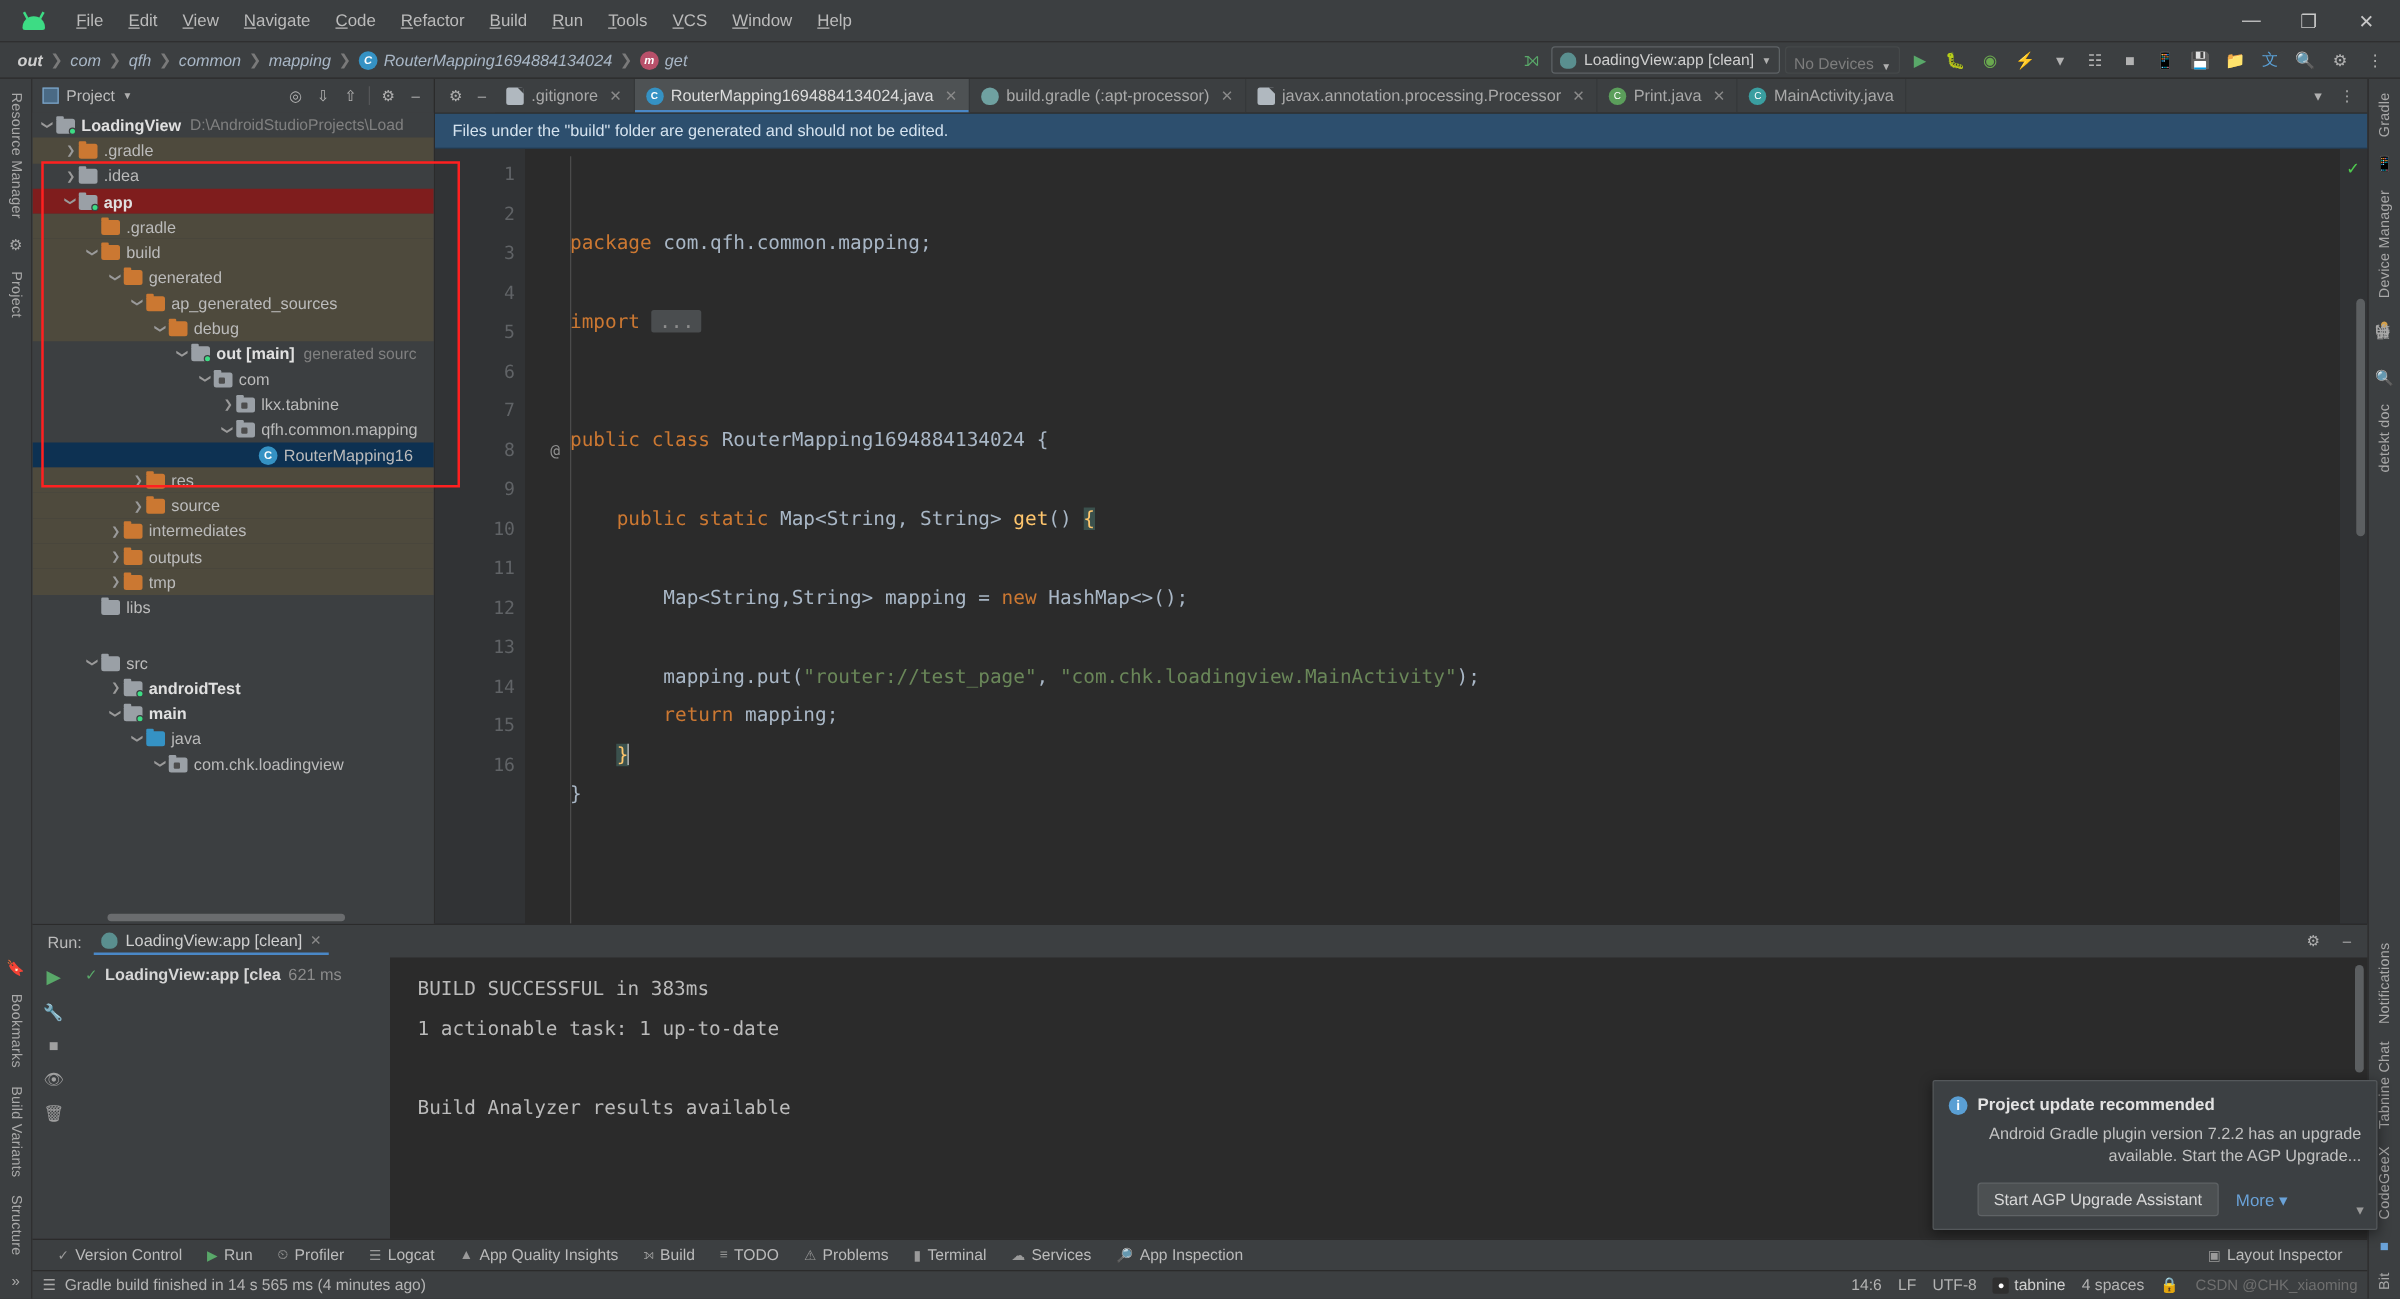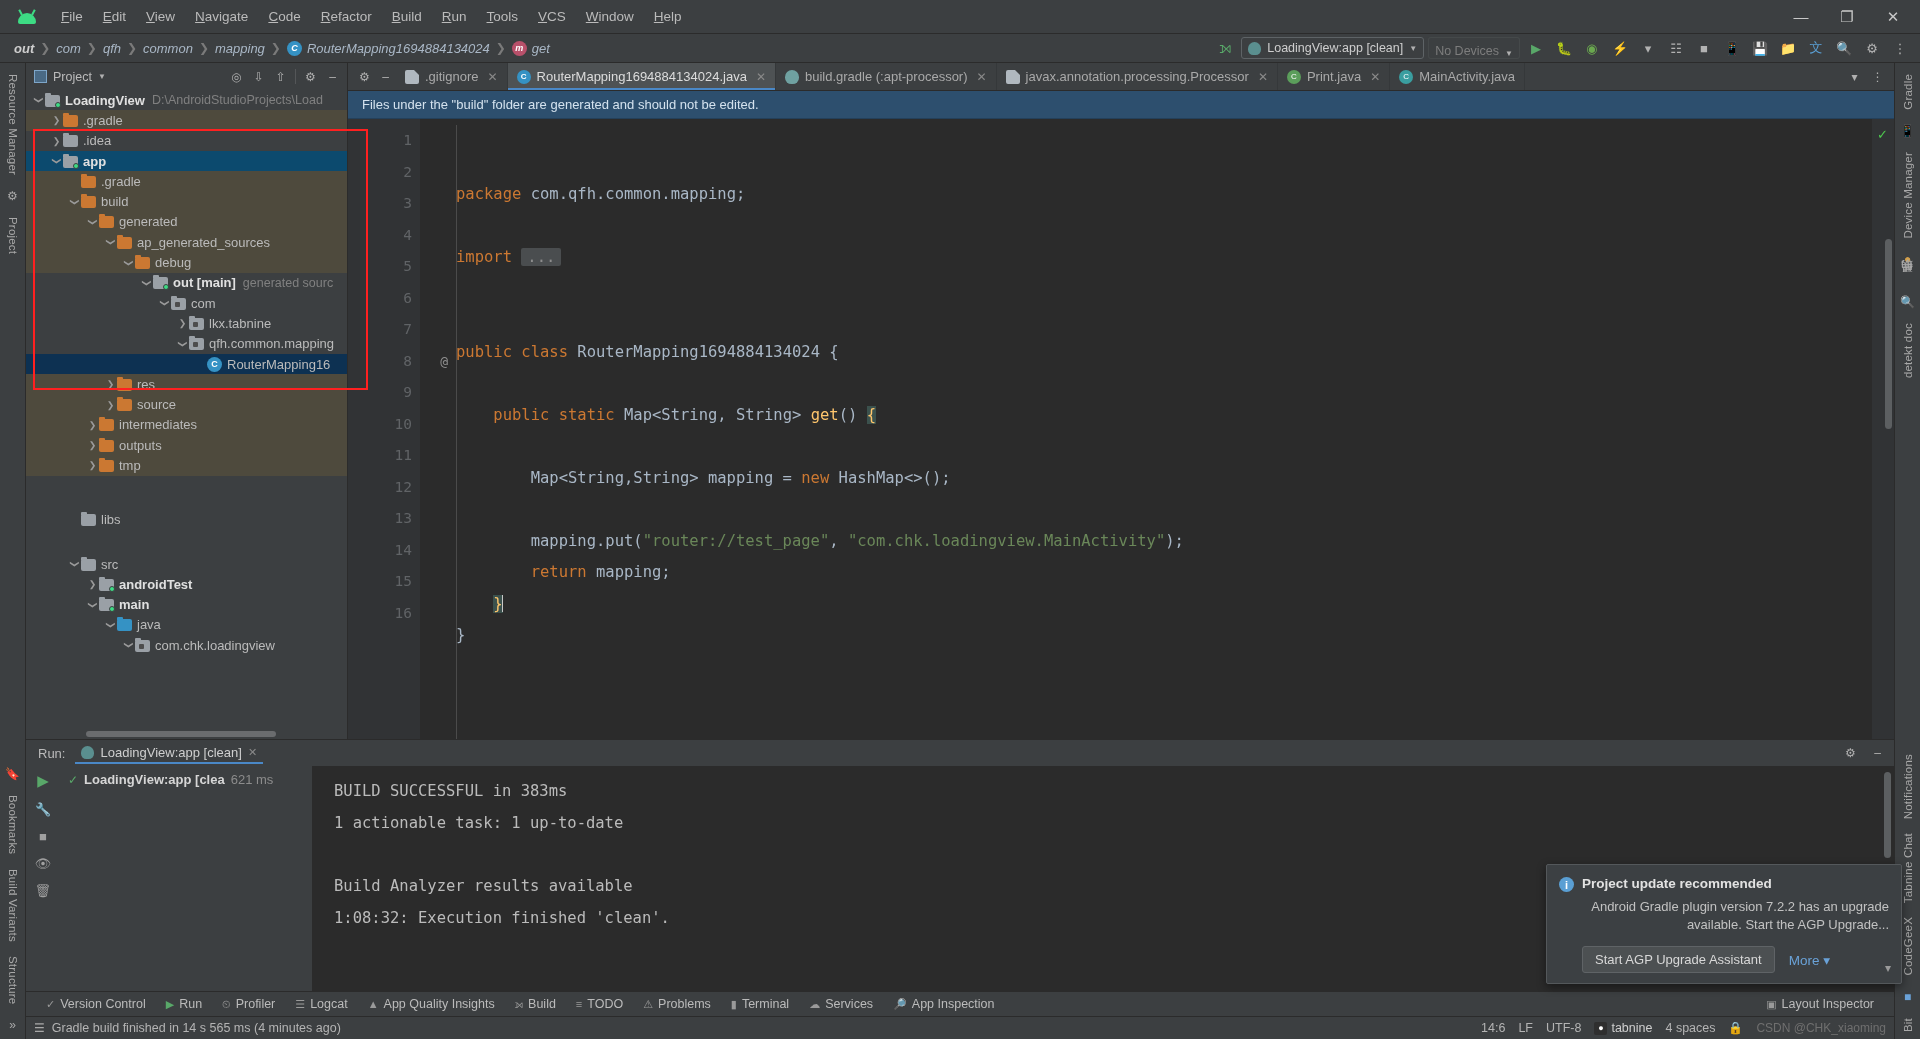--- a/index.html
+++ b/index.html
@@ -106,21 +106,21 @@
     color:#b0b0b0; font-size:12px; border-radius:3px;}
   .pp-sep { width:1px; height:15px; background:#545658; margin:0 3px; }
 
   .tree { flex:1; overflow:hidden; background:#3c3f41; position:relative; font-size:13px; }
   .row {
     display:flex; align-items:center; height:20.3px; padding-right:4px; white-space:nowrap;
     color:#bbbbbb; cursor:default;
   }
   .row.hl-tan { background:#4e4a3d; }
   .row.hl-sel { background:#0d3152; }
-  .row.hl-grey { background:#0c4a6e; }
+  .row.hl-grey { background:#7f1d1d; }
   .arrow { width:13px; text-align:center; font-size:9px; color:#9a9a9a; flex:none; }
   .arrow.empty { visibility:hidden; }
   .fi { width:15px; height:13px; flex:none; margin-right:5px; position:relative; }
   .folder { background:#cb7832; border-radius:1.5px 2px 2px 2px; height:12px; margin-top:1px;}
   .folder:before { content:""; position:absolute; left:0; top:-2px; width:6px; height:3px;
     background:#cb7832; border-radius:1px 1px 0 0; }
   .folder.grey { background:#9aa0a6; }
   .folder.grey:before { background:#9aa0a6; }
   .folder.blue { background:#3592c4; }
   .folder.blue:before { background:#3592c4; }
@@ -513,21 +513,21 @@
                 </span>
                 <span class="lbl">outputs</span>
               </div>
               <div class="row hl-tan" style="padding-left: 60px;">
                 <span class="arrow">❯</span>
                 <span class="fi">
                   <span class="folder" style="position: absolute; left: 0px; right: 0px;"></span>
                 </span>
                 <span class="lbl">tmp</span>
               </div>
-              <div class="row" style="padding-left: 42px; margin-top: 34px;">
+              <div class="row" style="padding-left: 42px;">
                 <span class="arrow empty">❯</span>
                 <span class="fi">
                   <span class="folder grey" style="position: absolute; left: 0px; right: 0px;"></span>
                 </span>
                 <span class="lbl">libs</span>
               </div>
               <div class="row" style="padding-left: 42px; margin-top: 24px;">
                 <span class="arrow" style="transform: rotate(90deg);">❯</span>
                 <span class="fi">
                   <span class="folder grey" style="position: absolute; left: 0px; right: 0px;"></span>
@@ -667,21 +667,20 @@
               <span class="ok">✓</span>
               <span class="nm">LoadingView:app [clea</span>
               <span class="ms">621 ms</span>
             </div>
           </div>
           <div class="console" id="console">
             <div>BUILD SUCCESSFUL in 383ms</div>
               <div>1 actionable task: 1 up-to-date</div>
               <div>&nbsp;</div>
               <div>Build Analyzer results available</div>
-              <div>1:08:32: Execution finished 'clean'.</div>
               <div class="console-scroll"></div>
           </div>
         </div>
       </div>
 
       <div class="toolbar-bottom">
         <div class="bt">
             <span class="g">✓</span>
             <span>Version Control</span>
           </div>

